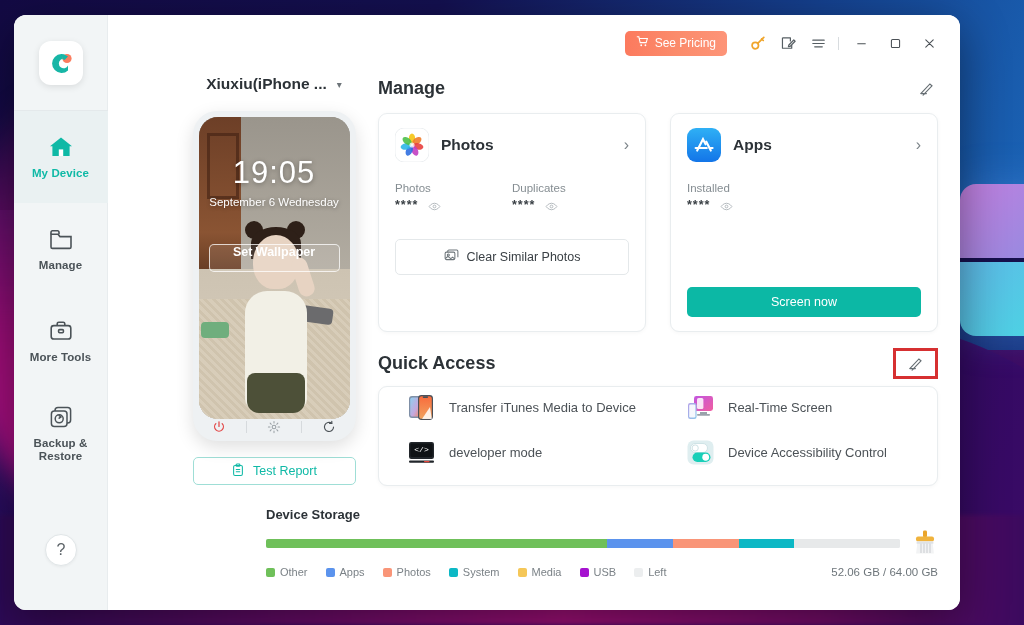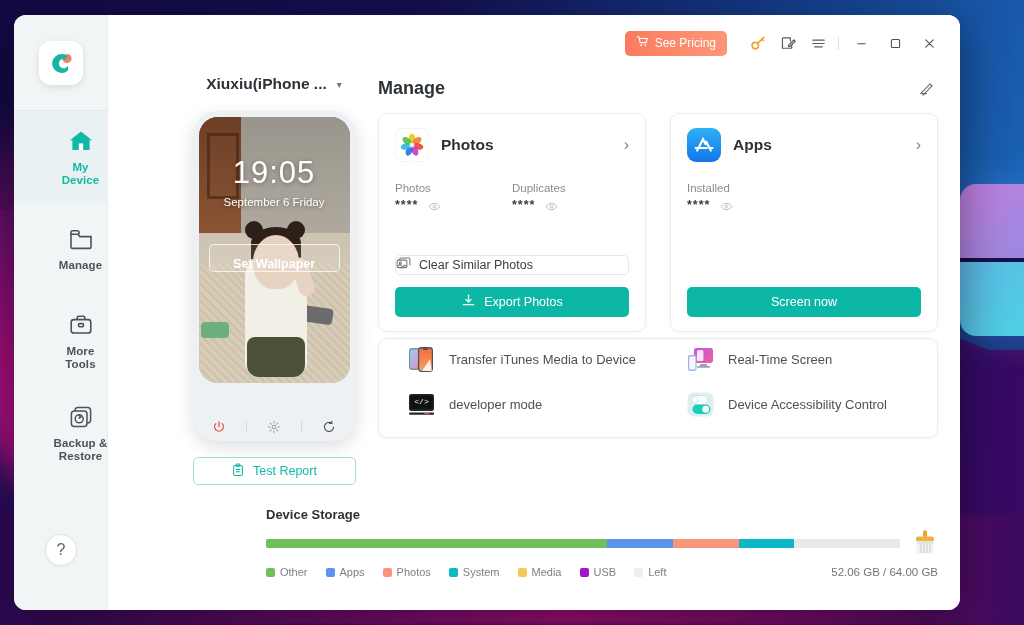--- a/index.html
+++ b/index.html
@@ -86,21 +86,20 @@
     display: flex; align-items: center; justify-content: center;
     position: relative;
   }
   .nav-item {
     width: 94px; height: 92px;
     display: flex; flex-direction: column;
     align-items: center; justify-content: center;
     gap: 7px;
     cursor: pointer;
     color: #4b5358;
-    padding-left: 40px;
   }
   .nav-item.active { background: #eaf1f2; color: #0fb9a6; }
   .nav-label {
     font-size: 11.5px; font-weight: bold; line-height: 13px;
     text-align: center; letter-spacing: .1px;
   }
   .nav-icon { width: 26px; height: 26px; display: block; }
   #help-btn {
     position: absolute; left: 47px; bottom: 44px; transform: translateX(-50%);
     width: 32px; height: 32px; border-radius: 50%;
@@ -156,21 +155,21 @@
     position: relative;
     width: 163px; height: 330px;
     margin: 12px auto 0;
     border-radius: 24px;
     background: #eef1f3;
     padding: 6px 6px 22px 6px;
     box-shadow: 0 6px 18px rgba(0,0,0,.13);
   }
   #phone-screen {
     position: relative;
-    width: 151px; height: 266px;
+    width: 151px; height: 302px;
     border-radius: 19px;
     overflow: hidden;
     background: #8e8b83;
   }
   
   .ph-wall { position: absolute; inset: 0; background: linear-gradient(180deg,#9a958c 0%,#b4aea3 55%,#cdc6b8 100%); }
   .ph-door { position: absolute; left: 0; top: 0; width: 42px; height: 165px; background: linear-gradient(180deg,#6d3f27 0%,#8a5433 70%,#5d351f 100%); }
   .ph-door::after { content:""; position:absolute; left:8px; top:16px; width:26px; height:60px; border:3px solid rgba(60,30,16,.55); }
   .ph-floor { position: absolute; left: 0; bottom: 0; width: 100%; height: 150px; background: linear-gradient(180deg,#cdc3b2 0%,#d9cfbe 100%); }
   .ph-rug { position: absolute; left: -8px; bottom: 0; width: 180px; height: 120px; background: repeating-linear-gradient(45deg,#d8cdb9 0 3px,#cfc3ad 3px 6px); opacity:.95; }
@@ -194,21 +193,21 @@
     position: absolute; left: 0; right: 0; top: 79px;
     text-align: center; color: #fff;
     font-size: 11.5px; text-shadow: 0 1px 4px rgba(0,0,0,.4);
   }
   #set-wallpaper {
     position: absolute; left: 10px; right: 10px; top: 127px;
     height: 28px; border-radius: 5px;
     border: 1px solid rgba(255,255,255,.75);
     background: rgba(255,255,255,.10);
     color: #fff; font-size: 12.5px; font-weight: bold;
-    display: flex; align-items: flex-end; justify-content: center;
+    display: flex; align-items: flex-start; justify-content: center;
     cursor: pointer;
   }
   #phone-controls {
     position: absolute; left: 6px; right: 6px; bottom: 4px;
     height: 20px;
     display: flex; align-items: center; justify-content: space-around;
   }
   .pc-btn { width: 26px; height: 18px; display:flex; align-items:center; justify-content:center; cursor: pointer; }
   .pc-sep { width: 1px; height: 12px; background: #d6dadd; }
 
@@ -251,23 +250,23 @@
   .card-title { font-size: 15.5px; font-weight: bold; color: #2c3237; flex: 1; }
   .card-arrow { color: #7d858a; font-size: 16px; cursor: pointer; }
   .stats-row { display: flex; margin-top: 20px; }
   .stat { flex: 1; }
   .stat-label { font-size: 11.5px; color: #858d92; }
   .stat-val-row { display: flex; align-items: center; gap: 10px; margin-top: 4px; }
   .stat-val { font-size: 12.5px; color: #3a4045; letter-spacing: 1px; font-weight: bold; }
   .eye-icon { width: 13px; height: 13px; cursor: pointer; }
   .btn-outline {
     position: absolute; left: 16px; right: 16px; bottom: 56px;
-    height: 20px; border: 1px solid #e4e8ea; border-radius: 5px;
+    height: 36px; border: 1px solid #e4e8ea; border-radius: 5px;
     background: #fff; color: #3a4045; font-size: 12.5px;
-    display: flex; align-items: center; justify-content: flex-start; gap: 8px;
+    display: flex; align-items: center; justify-content: center; gap: 8px;
     cursor: pointer;
   }
   .btn-primary {
     position: absolute; left: 16px; right: 16px; bottom: 14px;
     height: 30px; border-radius: 5px; border: none;
     background: #0cb8a5; color: #fff; font-size: 12.5px;
     display: flex; align-items: center; justify-content: center; gap: 8px;
     cursor: pointer;
   }
 
@@ -451,21 +450,21 @@
           <div class="ph-green"></div>
           <div class="ph-kid-body"></div>
           <div class="ph-kid-shorts"></div>
           <div class="ph-bun-l"></div>
           <div class="ph-bun-r"></div>
           <div class="ph-kid-hair"></div>
           <div class="ph-kid-head"></div>
           <div class="ph-arm"></div>
 
           <div id="lock-time">19:05</div>
-          <div id="lock-date">September 6 Friday</div>
+          <div id="lock-date">September 6 Wednesday</div>
           <div id="set-wallpaper">
             <span>Set Wallpaper</span>
           </div>
         </div>
 
         <div id="phone-controls">
           <div class="pc-btn">
             <svg width="14" height="14" viewBox="0 0 16 16" fill="none" stroke="#e24444" stroke-width="1.4" stroke-linecap="round">
               <path d="M4.4 4.2 a5 5 0 1 0 7.2 0"></path>
                 <path d="M8 2 v5.4"></path>
@@ -567,30 +566,20 @@
               <svg width="15" height="15" viewBox="0 0 16 16" fill="none" stroke="#6d757a" stroke-width="1.1">
                 <rect x="1.2" y="4.4" width="10.4" height="8" rx="1.4"></rect>
                 <path d="M4 4.4 v-1 a1.2 1.2 0 0 1 1.2 -1.2 h8.4 a1.2 1.2 0 0 1 1.2 1.2 v6.4"></path>
                 <circle cx="4.6" cy="7.4" r="1.1"></circle>
                 <path d="M1.4 11.2 l2.8 -2.2 l3 2.4 l2 -1.6 l2.4 2"></path>
               </svg>
             </span>
             <span>Clear Similar Photos</span>
           </div>
 
-          <div class="btn-primary">
-            <span>
-              <svg width="15" height="15" viewBox="0 0 16 16" fill="none" stroke="#ffffff" stroke-width="1.35" stroke-linecap="round">
-                <path d="M8 2.4 v7"></path>
-                  <path d="M5.2 6.8 L8 9.6 L10.8 6.8"></path>
-                  <path d="M2.6 12.4 h10.8"></path>
-              </svg>
-            </span>
-            <span>Export Photos</span>
-          </div>
         </div>
 
         <div class="card">
           <div class="card-head">
             <span class="card-icon">
               <svg width="34" height="34" viewBox="0 0 34 34">
                 <defs>
                   <linearGradient id="asg" x1="0" y1="0" x2="0" y2="1">
                     <stop offset="0%" stop-color="#2fb0f5"></stop>
                       <stop offset="100%" stop-color="#1375e8"></stop>
@@ -624,20 +613,29 @@
             </div>
             <div class="stat"></div>
           </div>
 
           <div class="btn-primary">
             <span>Screen now</span>
           </div>
         </div>
       </div>
 
+      <div class="section-head" id="quick-head">
+        <span class="section-title">Quick Access</span>
+        <span id="quick-edit-wrap">
+          <svg width="17" height="17" viewBox="0 0 18 18" fill="none" stroke="#666e73" stroke-width="1.25" stroke-linecap="round">
+            <path d="M3.2 14.2 L12.6 4.2 L14.8 6.2 L5.4 16"></path>
+            <path d="M3.2 14.4 h5.6" stroke-width="1.5"></path>
+          </svg>
+        </span>
+      </div>
 
       <div id="quick-card">
 
         <div class="qa-item">
           <span class="qa-icon">
             <svg width="29" height="29" viewBox="0 0 29 29">
               <rect x="2" y="3" width="12" height="22" rx="3" fill="#7f8fa6"></rect>
               <rect x="3.2" y="4.4" width="9.6" height="19.2" rx="2.2" fill="url(#tg1)"></rect>
               <defs>
                 <linearGradient id="tg1" x1="0" y1="0" x2="1" y2="1">

